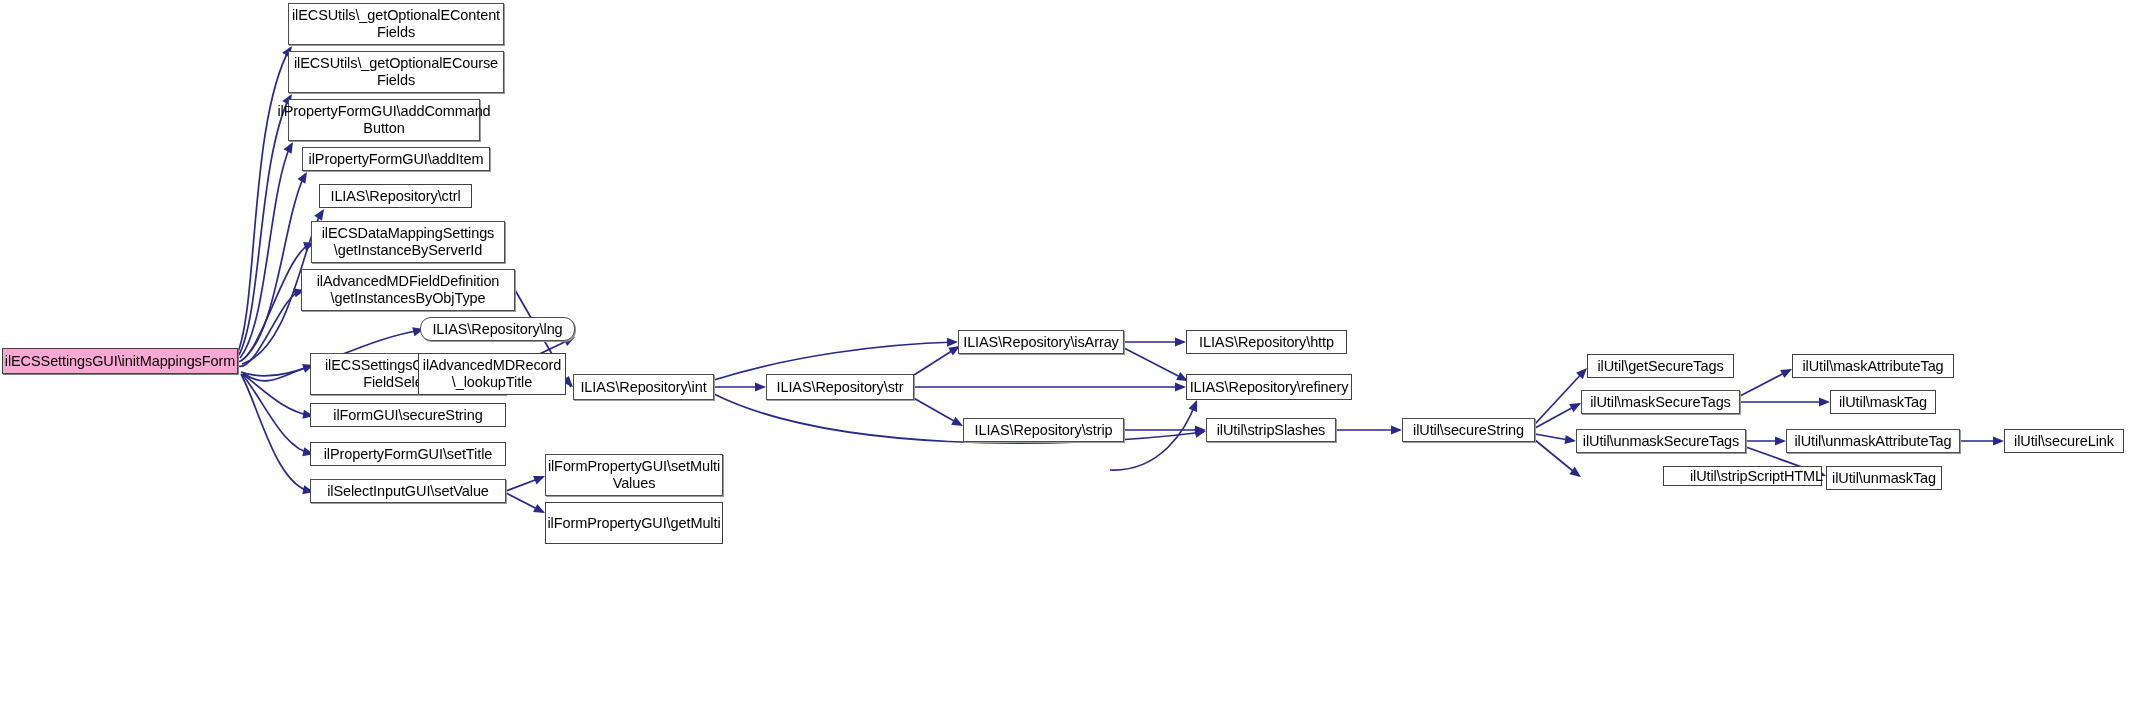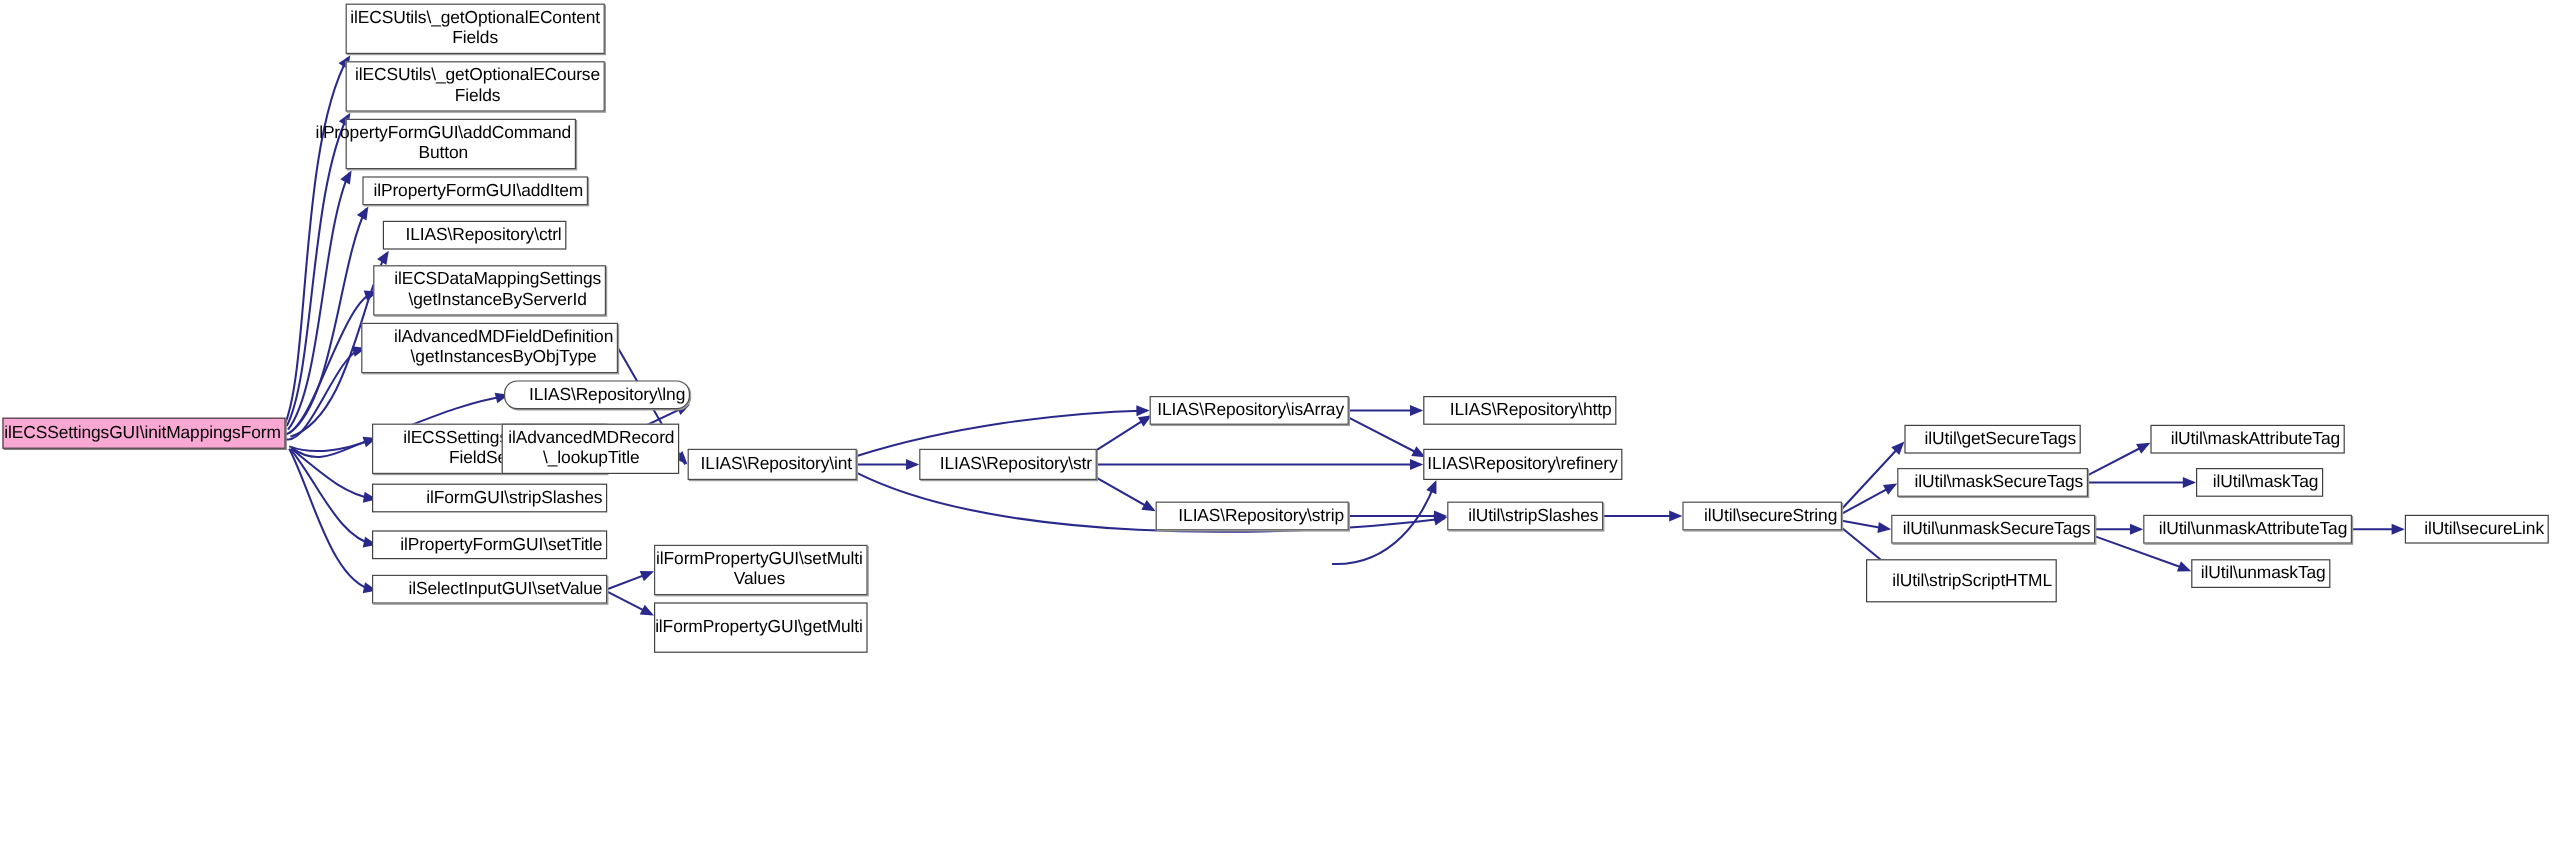--- a/index.html
+++ b/index.html
@@ -23,21 +23,21 @@
     height: 715px;
     pointer-events: none;
   }
   .node {
     position: absolute;
     box-sizing: border-box;
     background: #ffffff;
     border: 1px solid #404040;
     display: flex;
     align-items: center;
-    justify-content: flex-end;
+    justify-content: center;
     text-align: center;
     color: #000000;
     font-size: 14.5px;
     line-height: 17px;
     letter-spacing: -0.1px;
     white-space: pre-line;
     z-index: 2;
   }
   .node.root {
     background: #f9a8d4;
@@ -219,37 +219,37 @@
       <div class="node" style="left: 319px; top: 184px; width: 153px; height: 24px;"><span class="node-label">ILIAS\Repository\ctrl</span></div>
       <div class="node thick" style="left: 311px; top: 221px; width: 194px; height: 42px;"><span class="node-label">ilECSDataMappingSettings
 \getInstanceByServerId</span></div>
       <div class="node thick" style="left: 301px; top: 269px; width: 214px; height: 42px;"><span class="node-label">ilAdvancedMDFieldDefinition
 \getInstancesByObjType</span></div>
       <div class="node thick" style="left: 420px; top: 317px; width: 155px; height: 24px; border-radius: 11px;"><span class="node-label">ILIAS\Repository\lng</span></div>
       <div class="node thick" style="left: 310px; top: 353px; width: 196px; height: 42px;"><span class="node-label">ilECSSettingsGUI\prepare
 FieldSelection</span></div>
       <div class="node" style="left: 418px; top: 353px; width: 148px; height: 42px;"><span class="node-label">ilAdvancedMDRecord
 \_lookupTitle</span></div>
-      <div class="node" style="left: 310px; top: 403px; width: 196px; height: 24px;"><span class="node-label">ilFormGUI\stripSlashes</span></div>
+      <div class="node" style="left: 310px; top: 403px; width: 196px; height: 24px;"><span class="node-label">ilFormGUI\secureString</span></div>
       <div class="node" style="left: 310px; top: 442px; width: 196px; height: 24px;"><span class="node-label">ilPropertyFormGUI\setTitle</span></div>
       <div class="node thick" style="left: 310px; top: 479px; width: 196px; height: 24px;"><span class="node-label">ilSelectInputGUI\setValue</span></div>
       <div class="node thick" style="left: 545px; top: 454px; width: 178px; height: 42px;"><span class="node-label">ilFormPropertyGUI\setMulti
 Values</span></div>
       <div class="node" style="left: 545px; top: 502px; width: 178px; height: 42px;"><span class="node-label">ilFormPropertyGUI\getMulti</span></div>
       <div class="node thick" style="left: 573px; top: 374px; width: 141px; height: 26px;"><span class="node-label">ILIAS\Repository\int</span></div>
       <div class="node thick" style="left: 766px; top: 374px; width: 148px; height: 26px;"><span class="node-label">ILIAS\Repository\str</span></div>
       <div class="node thick" style="left: 958px; top: 330px; width: 166px; height: 24px;"><span class="node-label">ILIAS\Repository\isArray</span></div>
       <div class="node" style="left: 1186px; top: 330px; width: 161px; height: 24px;"><span class="node-label">ILIAS\Repository\http</span></div>
       <div class="node" style="left: 1186px; top: 374px; width: 166px; height: 26px;"><span class="node-label">ILIAS\Repository\refinery</span></div>
       <div class="node thick" style="left: 963px; top: 418px; width: 161px; height: 24px;"><span class="node-label">ILIAS\Repository\strip</span></div>
       <div class="node thick" style="left: 1206px; top: 418px; width: 130px; height: 24px;"><span class="node-label">ilUtil\stripSlashes</span></div>
       <div class="node thick" style="left: 1402px; top: 418px; width: 133px; height: 24px;"><span class="node-label">ilUtil\secureString</span></div>
       <div class="node" style="left: 1587px; top: 354px; width: 147px; height: 24px;"><span class="node-label">ilUtil\getSecureTags</span></div>
       <div class="node thick" style="left: 1581px; top: 390px; width: 159px; height: 24px;"><span class="node-label">ilUtil\maskSecureTags</span></div>
       <div class="node thick" style="left: 1576px; top: 429px; width: 170px; height: 24px;"><span class="node-label">ilUtil\unmaskSecureTags</span></div>
-      <div class="node" style="left: 1555px; top: 466px; width: 159px; height: 36px; padding-left: 28px;"><span class="node-label">ilUtil\stripScriptHTML</span></div>
+      <div class="node" style="left: 1663px; top: 466px; width: 159px; height: 20px; padding-left: 28px;"><span class="node-label">ilUtil\stripScriptHTML</span></div>
       <div class="node" style="left: 1792px; top: 354px; width: 162px; height: 24px;"><span class="node-label">ilUtil\maskAttributeTag</span></div>
       <div class="node" style="left: 1830px; top: 390px; width: 106px; height: 24px;"><span class="node-label">ilUtil\maskTag</span></div>
       <div class="node thick" style="left: 1786px; top: 429px; width: 174px; height: 24px;"><span class="node-label">ilUtil\unmaskAttributeTag</span></div>
       <div class="node" style="left: 1826px; top: 466px; width: 116px; height: 24px;"><span class="node-label">ilUtil\unmaskTag</span></div>
       <div class="node" style="left: 2004px; top: 429px; width: 120px; height: 24px;"><span class="node-label">ilUtil\secureLink</span></div>
     </div>
 </div>
 
 </body></html>

